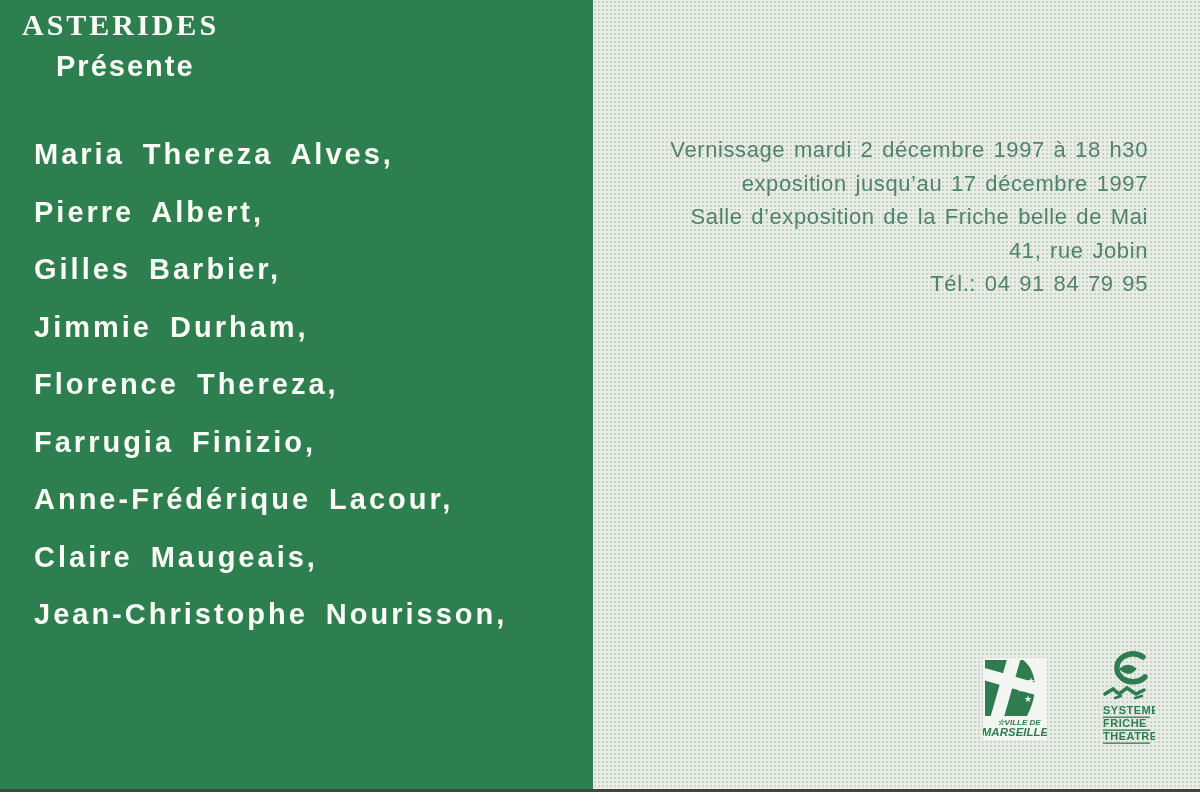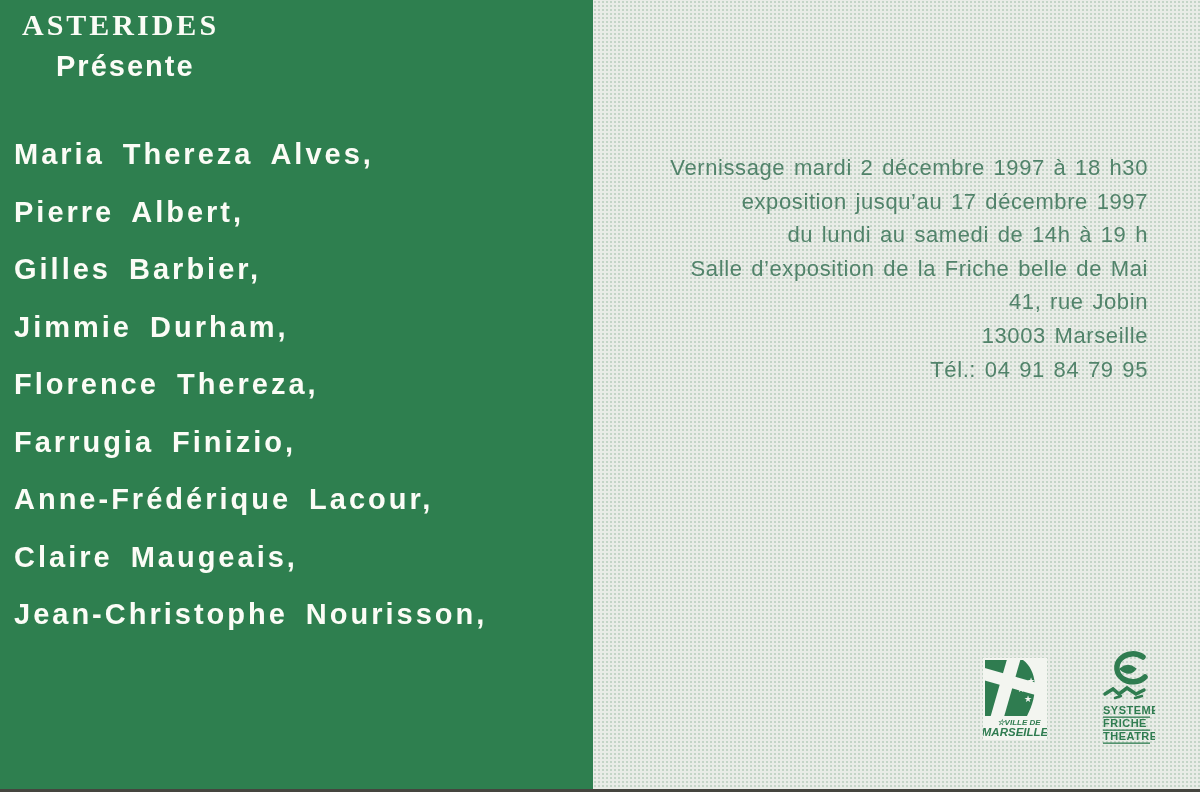--- a/index.html
+++ b/index.html
@@ -39,21 +39,21 @@
     position: absolute;
     left: 22px; top: 50px;
     font-size: 29px;
     font-weight: bold;
     letter-spacing: 2px;
     white-space: nowrap;
     margin-left: 34px;
   }
   .artists {
     position: absolute;
-    left: 14px; top: 140px;
+    left: 34px; top: 140px;
     margin: 0; padding: 0;
     list-style: none;
   }
   .artists li {
     font-size: 29px;
     font-weight: bold;
     letter-spacing: 3px;
     word-spacing: 7px;
     line-height: 29px;
     margin-bottom: 28.5px;
@@ -63,21 +63,21 @@
   .panel-right {
     position: absolute;
     left: 593px; top: 0;
     width: 607px; height: 100%;
     background-color: #e9ece7;
     background-image: radial-gradient(rgba(140,176,150,0.40) 1px, rgba(0,0,0,0) 1.3px);
     background-size: 4px 4px;
   }
   .details {
     position: absolute;
-    top: 151px;
+    top: 133px;
     right: 52px;
     text-align: right;
     color: #51836a;
     font-size: 22px;
     line-height: 33.6px;
     letter-spacing: 0.6px;
     word-spacing: 2px;
     white-space: nowrap;
   }
   
@@ -116,24 +116,22 @@
       <li>Anne-Frédérique Lacour,</li>
       <li>Claire Maugeais,</li>
       <li>Jean-Christophe Nourisson,</li>
     </ul>
   </div>
 
   <div class="panel-right">
     <div class="details">
       <div>Vernissage mardi 2 décembre 1997 à 18 h30</div>
       <div>exposition jusqu’au 17 décembre 1997</div>
-      <div>du lundi au samedi de 14h à 19 h</div>
       <div>Salle d’exposition de la Friche belle de Mai</div>
       <div>41, rue Jobin</div>
-      <div>13003 Marseille</div>
       <div>Tél.: 04 91 84 79 95</div>
     </div>
 
     <svg class="marseille-logo" viewBox="0 0 64 82" xmlns="http://www.w3.org/2000/svg">
       <rect x="0" y="0" width="64" height="82" fill="#f3f5f0"></rect>
       <rect x="2" y="2" width="60" height="56" fill="#2f7c50"></rect>
 
       <g fill="#f3f5f0">
         <rect x="16" y="-14" width="13" height="90" transform="rotate(16 22 30)"></rect>
         <rect x="-12" y="16" width="90" height="12" transform="rotate(16 22 22)"></rect>

